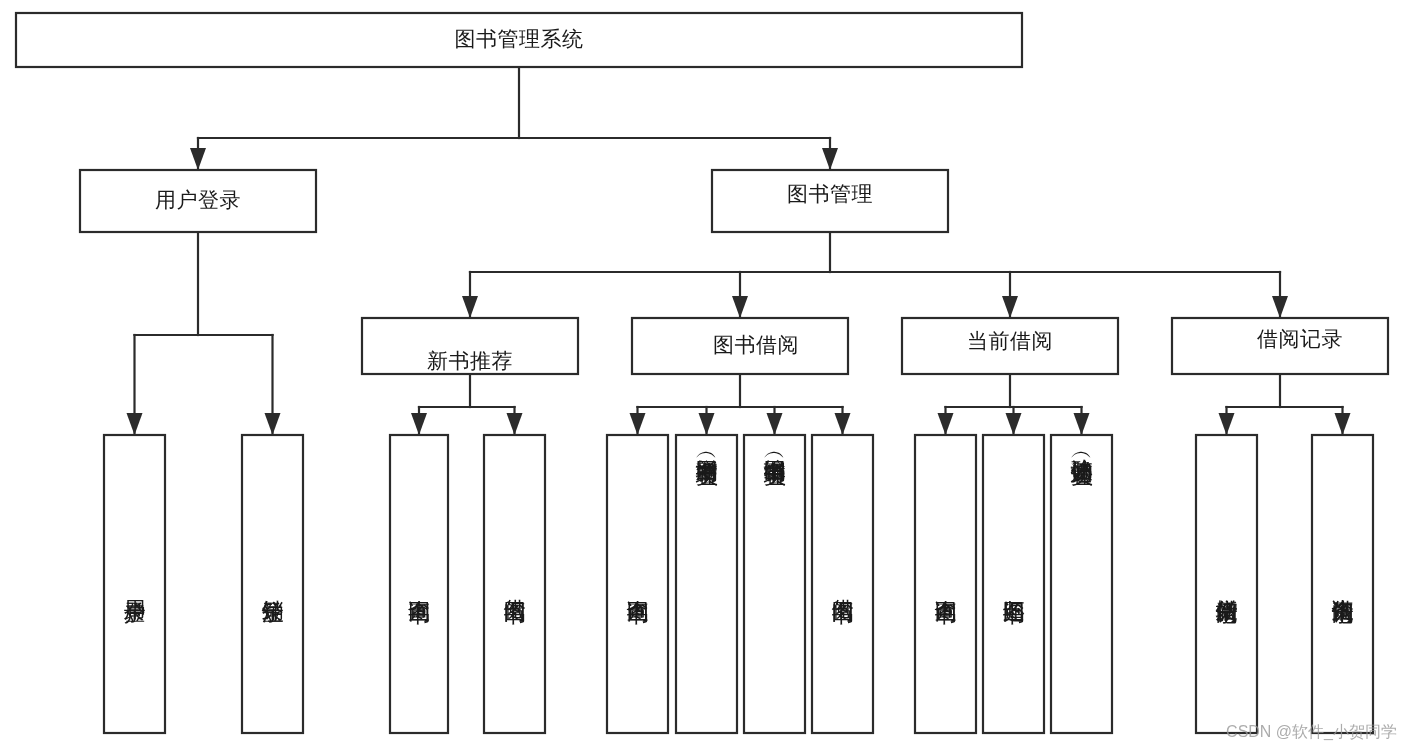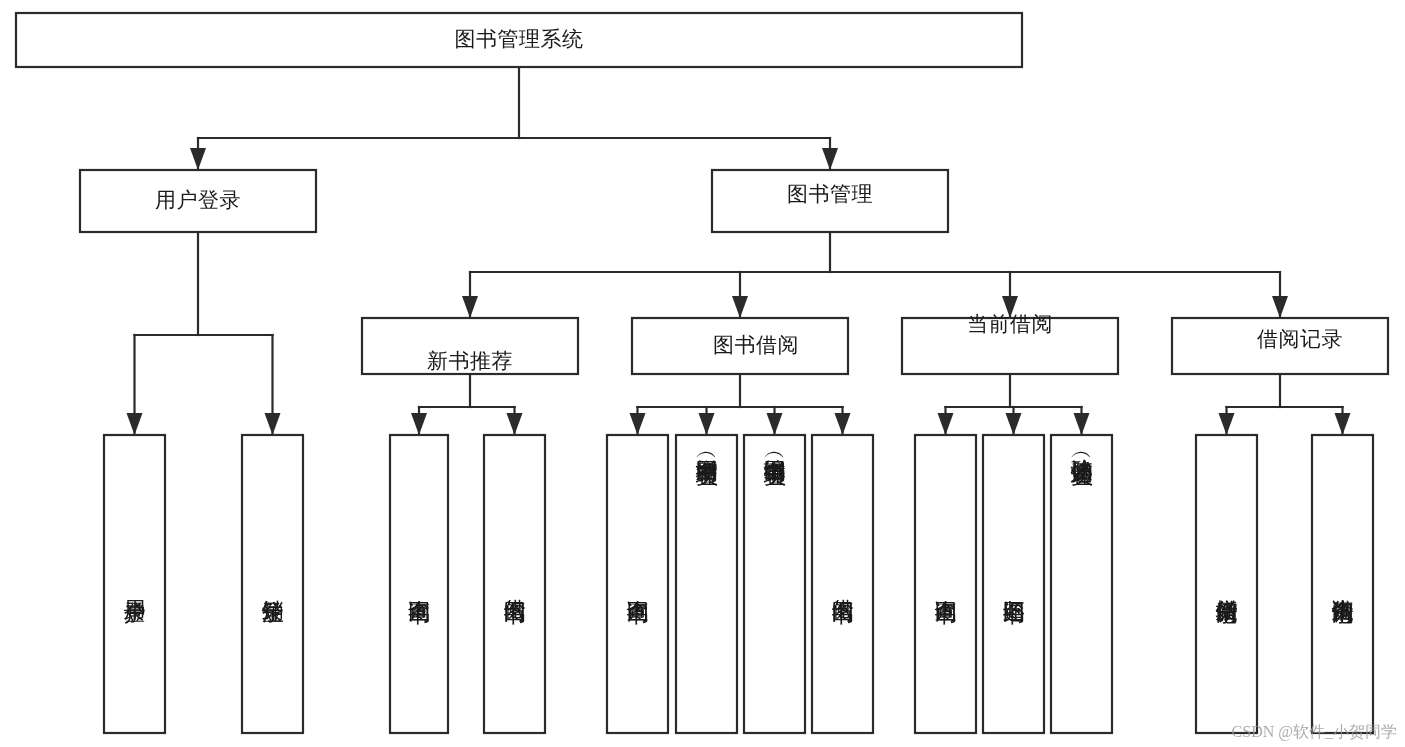--- a/index.html
+++ b/index.html
@@ -73,21 +73,21 @@
     box-sizing: border-box;
   }
   #watermark {
     position: absolute;
     right: 8px;
     bottom: 4px;
     font-size: 16px;
     color: #9a9a9a;
     opacity: 0.82;
     white-space: nowrap;
-    font-family: Liberation Serif, serif;
+    font-family: Liberation Sans, sans-serif;
   }
 </style>
 </head>
 <body>
 
 <div id="diagram-root">
 
   <svg id="tree-svg" viewBox="0 0 1405 747" xmlns="http://www.w3.org/2000/svg">
     <g id="connectors-group">
         <line x1="519" y1="67" x2="519" y2="138" class="connector"></line>
@@ -166,21 +166,21 @@
         <rect x="1312" y="435" width="61" height="298" class="node-box"></rect>
       </g>
   </svg>
 
   <div id="labels-layer">
       <div class="node-label-h" style="left: 16px; top: 13px; width: 1006px; height: 54px;">图书管理系统</div>
       <div class="node-label-h" style="left: 80px; top: 170px; width: 236px; height: 62px;">用户登录</div>
       <div class="node-label-h" style="left: 712px; top: 170px; width: 236px; height: 49px;">图书管理</div>
       <div class="node-label-h" style="left: 362px; top: 318px; width: 216px; height: 56px; margin-top: 16px;">新书推荐</div>
       <div class="node-label-h" style="left: 648px; top: 318px; width: 216px; height: 56px;">图书借阅</div>
-      <div class="node-label-h" style="left: 902px; top: 301px; width: 216px; height: 48px;">当前借阅</div>
+      <div class="node-label-h" style="left: 902px; top: 318px; width: 216px; height: 48px;">当前借阅</div>
       <div class="node-label-h" style="left: 1172px; top: 318px; width: 216px; height: 44px; margin-left: 20px;">借阅记录</div>
       <div class="node-label-v" style="left: 104px; top: 435px; width: 61px; height: 298px;">用户登录</div>
       <div class="node-label-v" style="left: 242px; top: 435px; width: 61px; height: 298px;">注销登录</div>
       <div class="node-label-v" style="left: 390px; top: 435px; width: 58px; height: 298px;">查询图书</div>
       <div class="node-label-v" style="left: 484px; top: 435px; width: 61px; height: 298px;">借阅图书</div>
       <div class="node-label-v" style="left: 607px; top: 435px; width: 61px; height: 298px;">查询图书</div>
       <div class="node-label-v top-aligned" style="left: 676px; top: 435px; width: 61px; height: 298px;">新增图书（管理员）</div>
       <div class="node-label-v top-aligned" style="left: 744px; top: 435px; width: 61px; height: 298px;">编辑图书（管理员）</div>
       <div class="node-label-v" style="left: 812px; top: 435px; width: 61px; height: 298px;">借阅图书</div>
       <div class="node-label-v" style="left: 915px; top: 435px; width: 61px; height: 298px;">查询图书</div>

